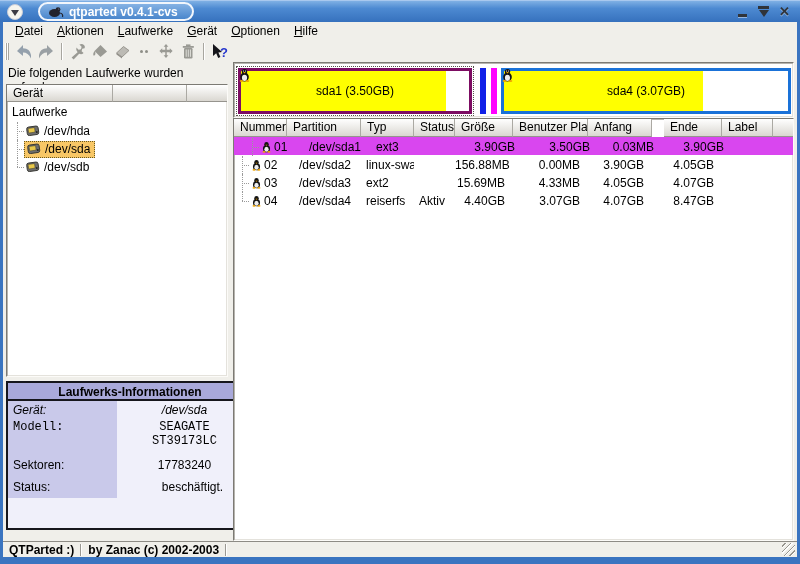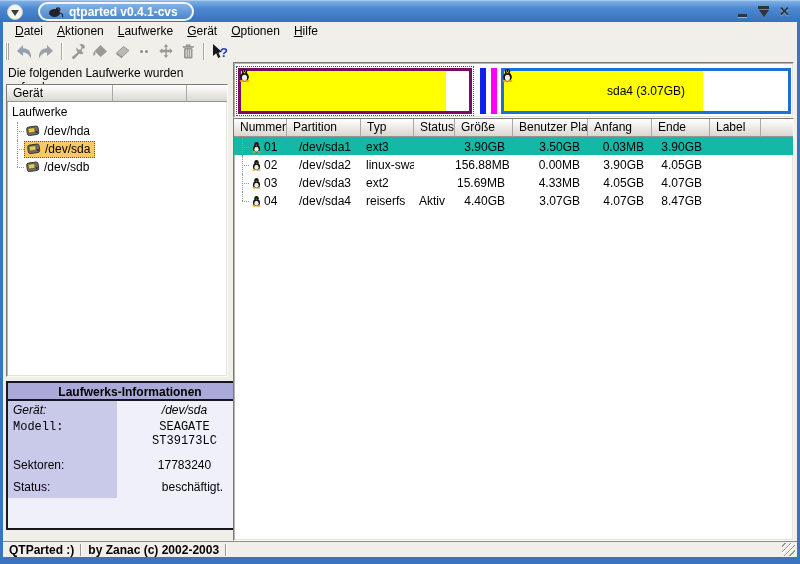--- a/index.html
+++ b/index.html
@@ -91,23 +91,23 @@
   .tux-bar { position:absolute; left:-2px; top:-3px; }
   .sliver { position:absolute; top:4px; width:6px; height:46px; }
   #sliver-blue { left:245px; }
   #sliver-magenta { left:256px; }
   #bar4-wrap { position:absolute; left:266px; top:4px; width:290px; height:46px; }
 
   
   #table-panel { position:absolute; left:233px; top:118px; width:561px; height:423px; background:#fff; }
   #tbl-header { display:flex; height:18px; }
   .c0{width:53px;} .c1{width:74px;} .c2{width:53px;} .c3{width:41px;} .c4{width:58px;}
-  .c5{width:75px;} .c6{width:64px;} .c7{width:58px;} .c8{width:51px;} .cf{flex:1;}
+  .c5{width:75px;} .c6{width:64px;} .c7{width:58px;margin-left:12px;} .c8{width:51px;} .cf{flex:1;}
   .tbl-row { display:flex; height:18px; align-items:center; }
-  .tbl-row.selected { background:#14b8a6; }
+  .tbl-row.selected { background:#d946ef;justify-content:center; }
   .cell { overflow:hidden; white-space:nowrap; flex:none; padding-top:1px; }
   .cell.num { display:flex; align-items:center; gap:3px; padding-left:4px; }
   .cell.left  { padding-left:12px; }
   .cell.left4 { padding-left:5px; }
   .cell.right { text-align:right; padding-right:8px; }
 
   
   #statusbar { position:absolute; left:3px; top:541px; width:794px; height:16px;
     background:#f0efea; border-top:1px solid #8d8b85; display:flex; align-items:center; font-weight:bold; }
   .sb-seg { padding:0 6px; white-space:nowrap; }
@@ -299,20 +299,21 @@
         <div class="info-lbl"></div>
         <div class="info-val"></div>
       </div>
   </div>
 
   <div id="bars-panel" class="sunken">
     <div id="bars-inner">
       <div id="bar1-sel">
         <div class="pbar" style="border-color: rgb(124, 12, 98);">
           <div class="fill" style="width: 90%; background-color: rgb(255, 255, 0);"></div>
+          <div class="pl">sda1 (3.50GB)</div>
           <div class="tux-bar">
             <svg width="11" height="14" viewBox="0 0 11 14">
                 <ellipse cx="5.5" cy="9" rx="4.3" ry="4.5" fill="#131313"></ellipse>
                 <circle cx="5.5" cy="3.6" r="2.7" fill="#131313"></circle>
                 <ellipse cx="5.5" cy="9.8" rx="2.6" ry="3.1" fill="#ededed"></ellipse>
                 <polygon points="4.1,4.1 6.9,4.1 5.5,5.5" fill="#f0a500"></polygon>
                 <circle cx="4.5" cy="3" r="0.55" fill="#fff"></circle>
                 <circle cx="6.5" cy="3" r="0.55" fill="#fff"></circle>
                 <ellipse cx="2.5" cy="13" rx="1.9" ry="1" fill="#f0a500"></ellipse>
                 <ellipse cx="8.5" cy="13" rx="1.9" ry="1" fill="#f0a500"></ellipse>

